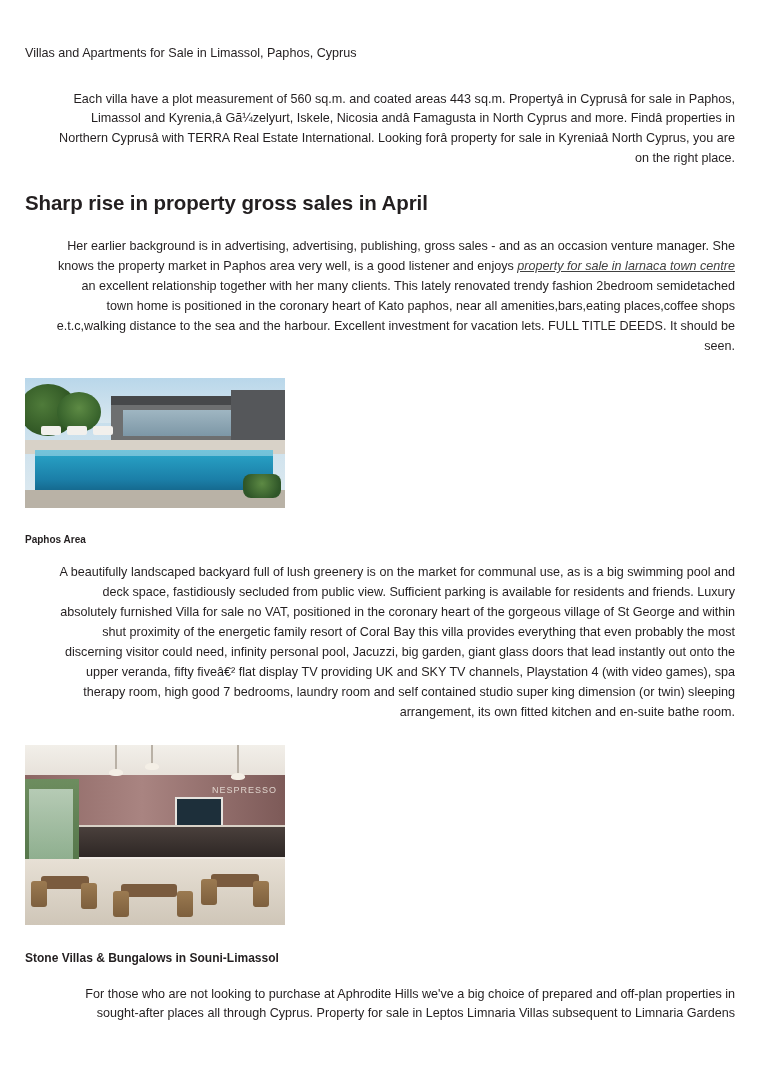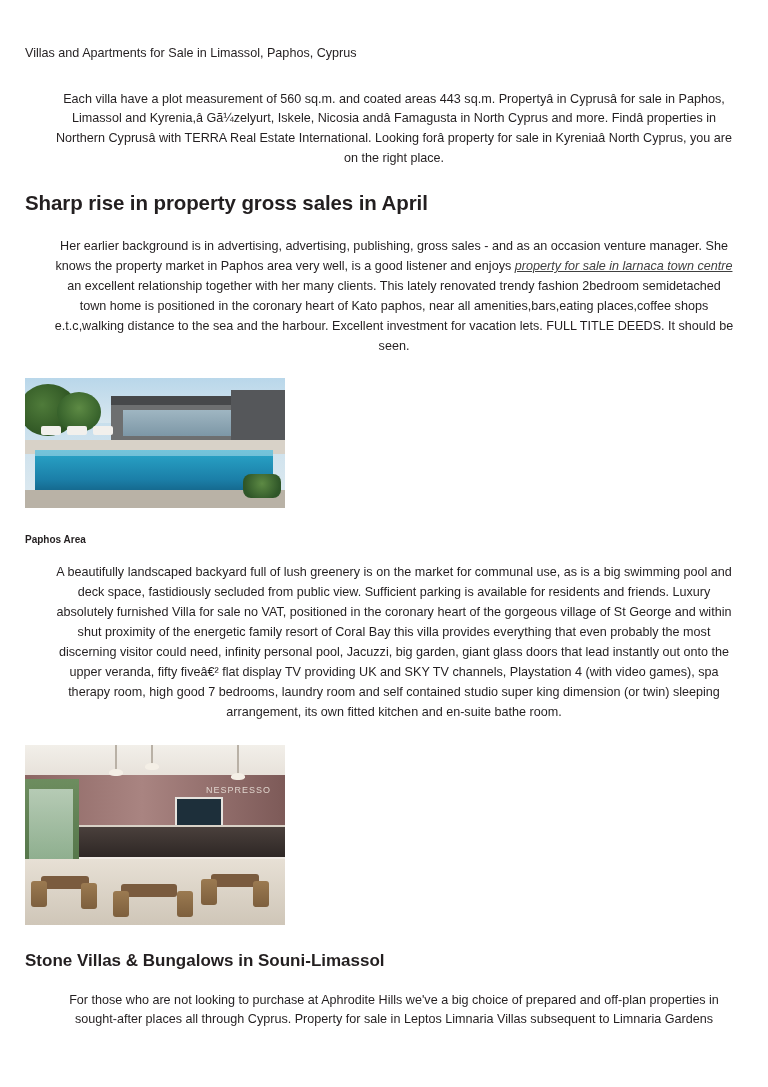--- a/index.html
+++ b/index.html
@@ -28,40 +28,40 @@
     font-size: 12.6px;
     line-height: 1.55;
     color: #231f20;
     margin-bottom: 26px;
   }
   .body-text {
     font-size: 12.6px;
     line-height: 1.58;
     color: #231f20;
     margin-bottom: 22px;
-    text-align: center;
+    text-align: right;
     margin-left: 28px;
   }
   .heading-1 {
     font-size: 20.5px;
     font-weight: bold;
     color: #231f20;
     letter-spacing: -0.1px;
     margin-bottom: 22px;
     margin-top: 4px;
   }
   .heading-2 {
     font-size: 10px;
     font-weight: bold;
     color: #231f20;
     margin-bottom: 18px;
     margin-top: 4px;
   }
   .heading-3 {
-    font-size: 17px;
+    font-size: 12px;
     font-weight: bold;
     color: #231f20;
     margin-bottom: 20px;
     margin-top: 14px;
   }
   a.inline-link {
     color: #404040;
     text-decoration: underline;
     font-style: italic;
   }
@@ -154,21 +154,21 @@
   }
   .cafe-ceiling {
     position: absolute; left: 0; top: 0; width: 100%; height: 34px;
     background: linear-gradient(#f2efe9, #e6e0d8);
   }
   .cafe-wall-red {
     position: absolute; left: 0; top: 30px; width: 100%; height: 52px;
     background: linear-gradient(90deg, #8c6663, #a98481 45%, #7d5a58);
   }
   .cafe-logo {
-    position: absolute; right: 14px; top: 40px;
+    position: absolute; right: 8px; top: 40px;
     font-family: "Liberation Sans", sans-serif;
     font-size: 9px; letter-spacing: 1px; color: #e8dfd7;
     opacity: 0.9;
   }
   .cafe-green-wall {
     position: absolute; left: 0; top: 34px; width: 54px; height: 108px;
     background: linear-gradient(#6d8d5f, #4e6f44);
   }
   .cafe-window {
     position: absolute; left: 4px; top: 44px; width: 44px; height: 74px;

